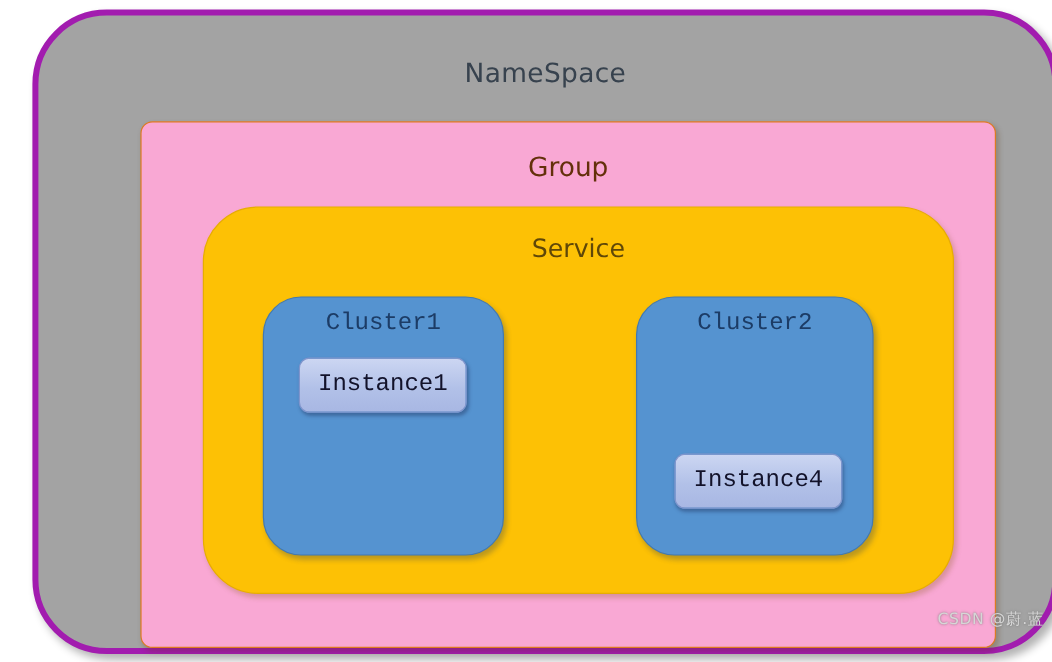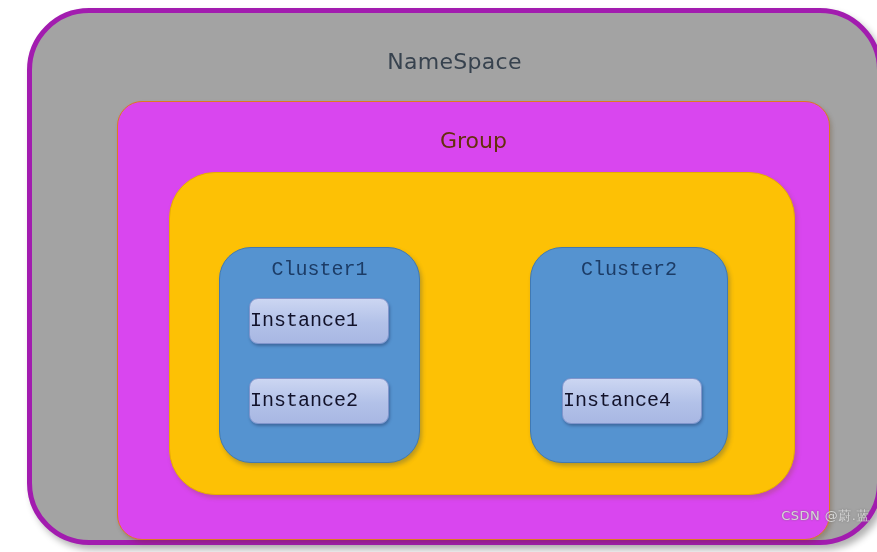--- a/index.html
+++ b/index.html
@@ -24,23 +24,23 @@
     background:#a3a3a3;
     border:5px solid #a21caf;
     border-radius:62px;
     box-shadow:4px 5px 7px rgba(0,0,0,0.30);
   }
   .ns-label{top:36px;font-size:22px;color:#37424e;letter-spacing:0.3px;}
 
   
   .group{
     left:85px;top:88px;width:713px;height:439px;
-    background:#d946ef;
+    background:#f9a8d4;
     border:1px solid #dd7a21;
-    border-radius:25px;
+    border-radius:10px;
     box-shadow:2px 3px 4px rgba(90,50,0,0.25);
   }
   .group-label{top:26px;font-size:22px;color:#64300b;}
 
   
   .service{
     left:51px;top:70px;width:626px;height:323px;
     background:#fdc105;
     border:1px solid #e7ad00;
     border-radius:46px;
@@ -62,21 +62,21 @@
   .cluster-label{top:10px;font-size:20px;color:#1c3c66;}
 
   
   .instance{
     position:absolute;box-sizing:border-box;
     width:140px;height:46px;
     background:linear-gradient(180deg,#ccd6f2 0%,#b2c1e8 55%,#a8b7e3 100%);
     border:1px solid #8095cc;
     border-radius:9px;
     box-shadow:1px 2px 3px rgba(20,30,70,0.35);
-    text-align:left;
+    text-align:center;
     line-height:44px;
     font-size:20px;
     color:#12122a;
     white-space:nowrap;
   }
   .cluster-1 .instance{left:29px;}
   .cluster-2 .instance{left:31px;}
   .inst-top{top:50px;}
   .inst-bottom{top:130px;}
 
@@ -96,25 +96,25 @@
 
 <div class="canvas">
 
   <div class="box namespace">
     <div class="box-label ns-label">NameSpace</div>
 
     <div class="box group">
       <div class="box-label group-label">Group</div>
 
       <div class="box service">
+        <div class="box-label service-label">Service</div>
 
         <div class="box cluster cluster-1">
           <div class="box-label cluster-label">Cluster1</div>
           <div class="instance inst-top">Instance1</div>
-          <div class="instance inst-bottom">Instance2</div>
         </div>
 
         <div class="box cluster cluster-2">
           <div class="box-label cluster-label">Cluster2</div>
           <div class="instance inst-bottom">Instance4</div>
         </div>
 
       </div>
     </div>
   </div>

